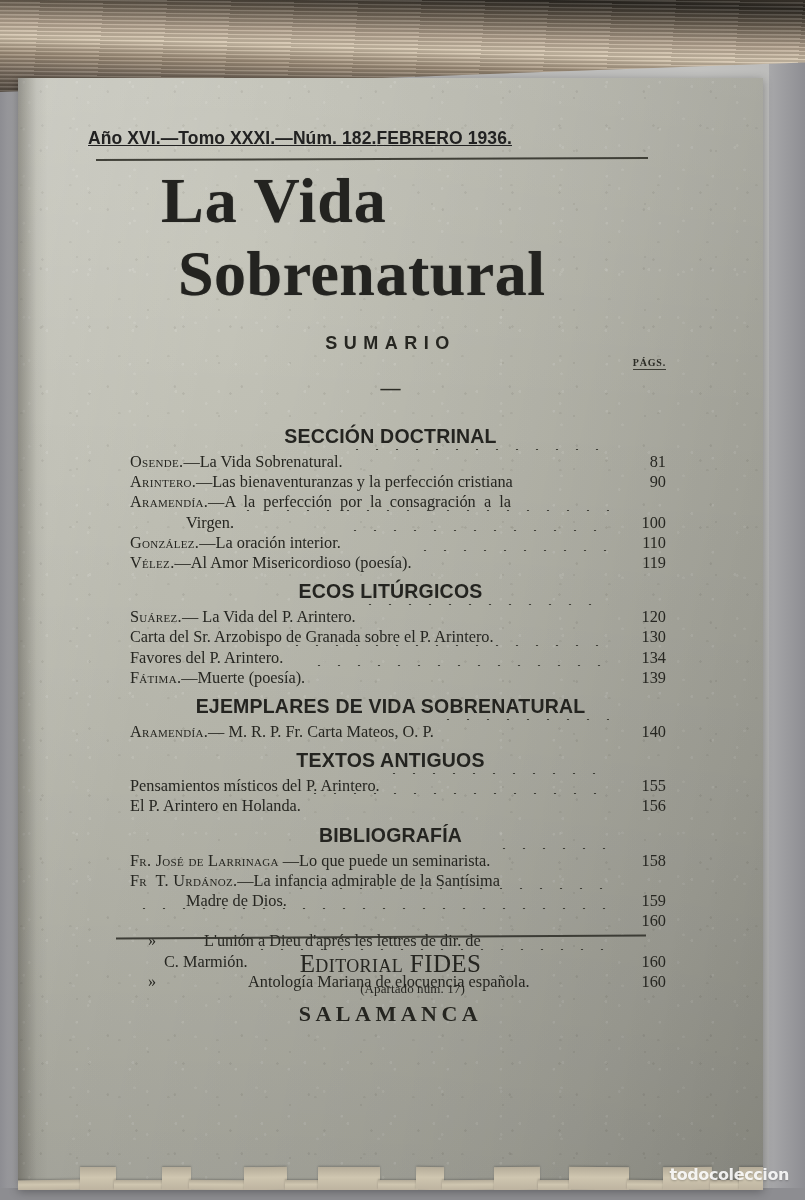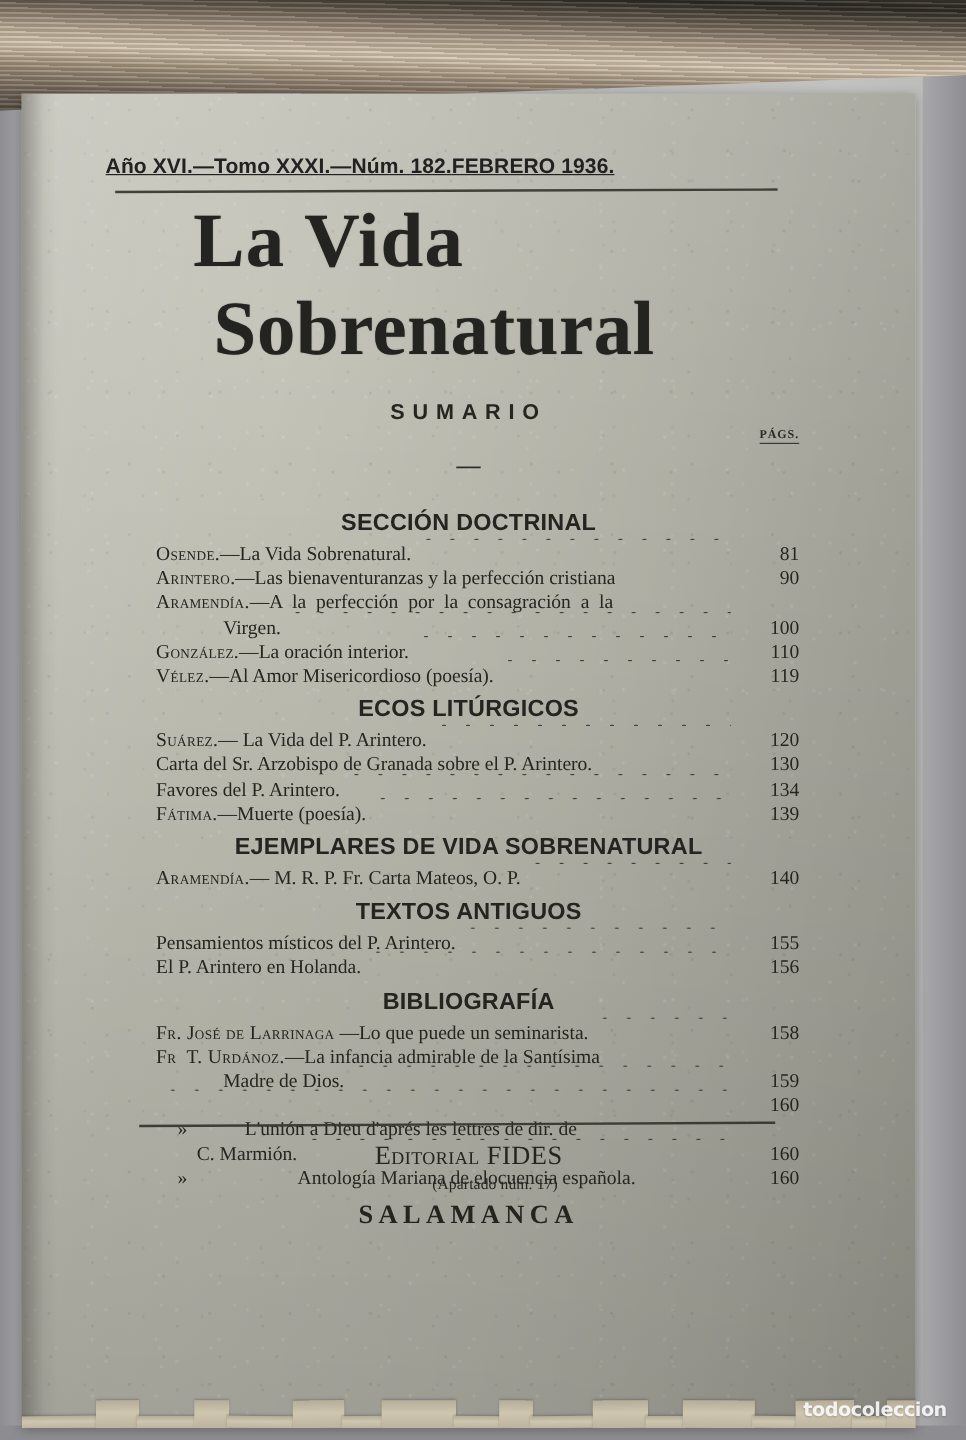--- a/index.html
+++ b/index.html
@@ -171,21 +171,21 @@
 
   
   .rule-bot{
     position:absolute;left:98px;top:858px;width:530px;height:0;
     border-top:2.4px solid #35352e;transform:rotate(-.30deg);opacity:.93;
   }
   .imprint{
     position:absolute;left:0;top:872px;width:745px;text-align:center;
     color:#252520;
   }
-  .imprint .l1{font-size:22px;letter-spacing:.4px;}
+  .imprint .l1{font-size:25px;letter-spacing:.4px;}
   .imprint .l1 .small{font-variant:small-caps;}
   .imprint .l2{font-size:13px;margin-top:3px;letter-spacing:.1px;padding-left:44px;}
   .imprint .l3{
     font-size:22px;font-weight:bold;letter-spacing:4.5px;margin-top:4px;
   }
 
   
   .wm{
     position:absolute;right:16px;bottom:16px;
     font-family:"DejaVu Sans", sans-serif;font-weight:bold;

